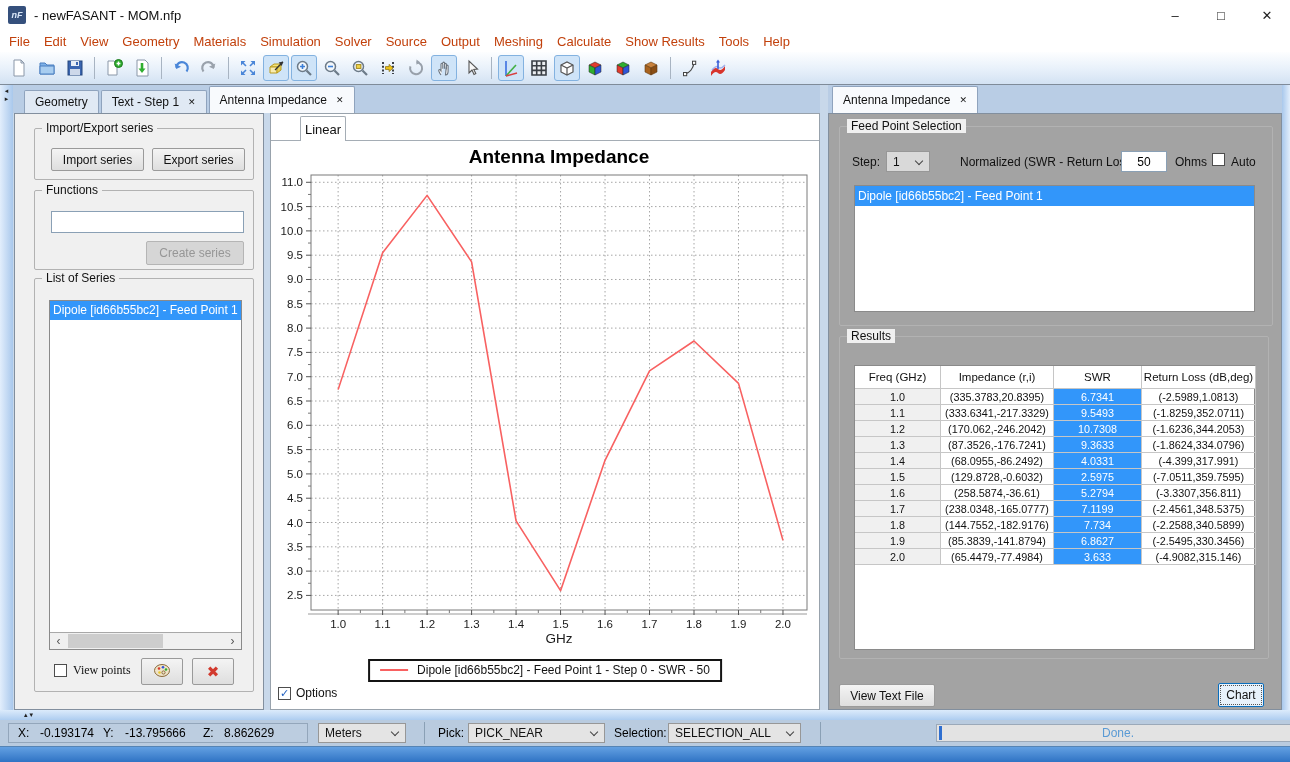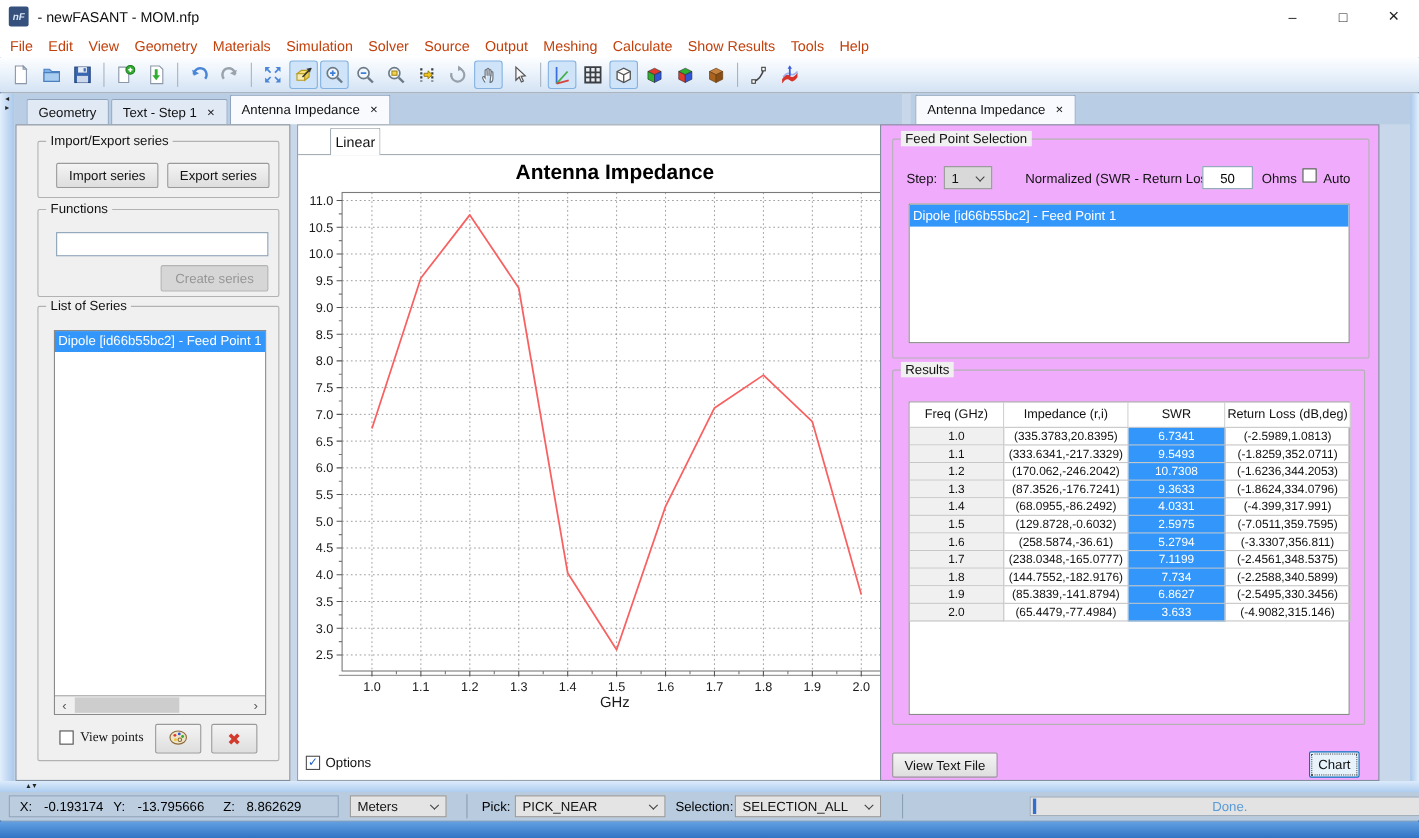--- a/index.html
+++ b/index.html
@@ -32,21 +32,21 @@
   .tabband { position:absolute; top:0; height:28px; background:#b9cde5; display:flex; align-items:flex-end; }
   .tabband-left { left:13px; width:807px; padding-left:11px; }
   .tabband-right { left:828px; width:454px; padding-left:4px; }
   .tab { display:inline-flex; align-items:center; height:23px; padding:0 10px; background:#e0e9f4; border:1px solid #8fa3bd; border-bottom:none; border-radius:2px 2px 0 0; margin-right:2px; font-size:12px; white-space:nowrap; }
   .tab.active { background:#f8fafd; height:27px; }
   .tab-x { font-size:9px; font-weight:bold; margin-left:9px; color:#1a1a1a; }
 
   .panel { position:absolute; top:28px; height:597px; }
   .left-panel { left:14px; width:250px; background:#f0f0f0; border:1px solid #828f9e; }
   .chart-panel { left:270px; width:550px; background:#ffffff; border:1px solid #98a2ac; }
-  .right-panel { left:800px; width:454px; background:#f0abfc; border:1px solid #828f9e; }
+  .right-panel { left:828px; width:454px; background:#a3a3a3; border:1px solid #828f9e; }
 
   
   .gbox { position:absolute; border:1px solid #b2b2b2; border-radius:2px; }
   .gtitle { position:absolute; top:-8px; left:7px; background:#f0f0f0; padding:0 4px; font-size:12px; color:#111; }
   .btn { position:absolute; background:linear-gradient(#f4f4f4,#dedede); border:1px solid #9a9a9a; border-radius:2px; font-size:12px; color:#111; display:flex; align-items:center; justify-content:center; }
   .btn.disabled { background:#d6d6d6; color:#969696; border-color:#b5b5b5; }
   .tinput { position:absolute; background:#fff; border:1px solid #8aa0b5; font-size:12px; font-family:inherit; padding:0 4px; }
   .cb { width:13px; height:13px; background:#fff; border:1px solid #4d4d4d; display:inline-flex; align-items:center; justify-content:center; font-size:11px; font-weight:bold; color:#1f5fbf; line-height:1; }
   .listbox { position:absolute; background:#fff; border:1px solid #8a8a8a; overflow:hidden; }
   .litem { height:19px; line-height:19px; padding-left:3px; font-size:12px; white-space:nowrap; overflow:hidden; }
@@ -477,20 +477,24 @@
             <line x1="443.2520179372199" y1="469" x2="443.2520179372199" y2="472" stroke="#777"></line>
             <line x1="465.49417040358753" y1="469" x2="465.49417040358753" y2="474" stroke="#555"></line>
             <text x="465.49417040358753" y="487" text-anchor="middle" font-size="11.5" fill="#1a1a1a">1.9</text>
             <line x1="487.7363228699553" y1="469" x2="487.7363228699553" y2="472" stroke="#777"></line>
             <line x1="509.97847533632296" y1="469" x2="509.97847533632296" y2="474" stroke="#555"></line>
             <text x="509.97847533632296" y="487" text-anchor="middle" font-size="11.5" fill="#1a1a1a">2.0</text>
           </g>
           <text x="286" y="502" text-anchor="middle" font-size="13.5" fill="#1a1a1a">GHz</text>
           <polyline points="65.13542600896864,248.62754189944135 109.6197309417041,111.79938547486029 154.1040358744395,54.3745251396648 198.58834080717494,120.83960893854743 243.07264573991034,379.90519553072625 287.5569506726458,449.6801675977654 332.0412556053813,319.33083798882683 376.5255605381167,229.8763687150838 421.0098654708521,200.02905027932962 465.49417040358753,242.37715083798884 509.97847533632296,399.35139664804467" fill="none" stroke="#f86161" stroke-width="1.6" stroke-linejoin="round"></polyline>
         </svg>
+      <div class="legend">
+        <span class="legend-line"></span>
+        <span>Dipole [id66b55bc2] - Feed Point 1 - Step 0 - SWR - 50</span>
+      </div>
       <div class="options-row">
         <span class="cb" id="cb-options">✓</span>
         <span>Options</span>
       </div>
     </div>
 
     <div class="panel right-panel">
       <div class="gbox" style="left:10px;top:12px;width:434px;height:200px;">
         <div class="gtitle" style="background:#f0f0f0;">Feed Point Selection</div>
         <span style="position:absolute;left:12px;top:28px;">Step:</span>

